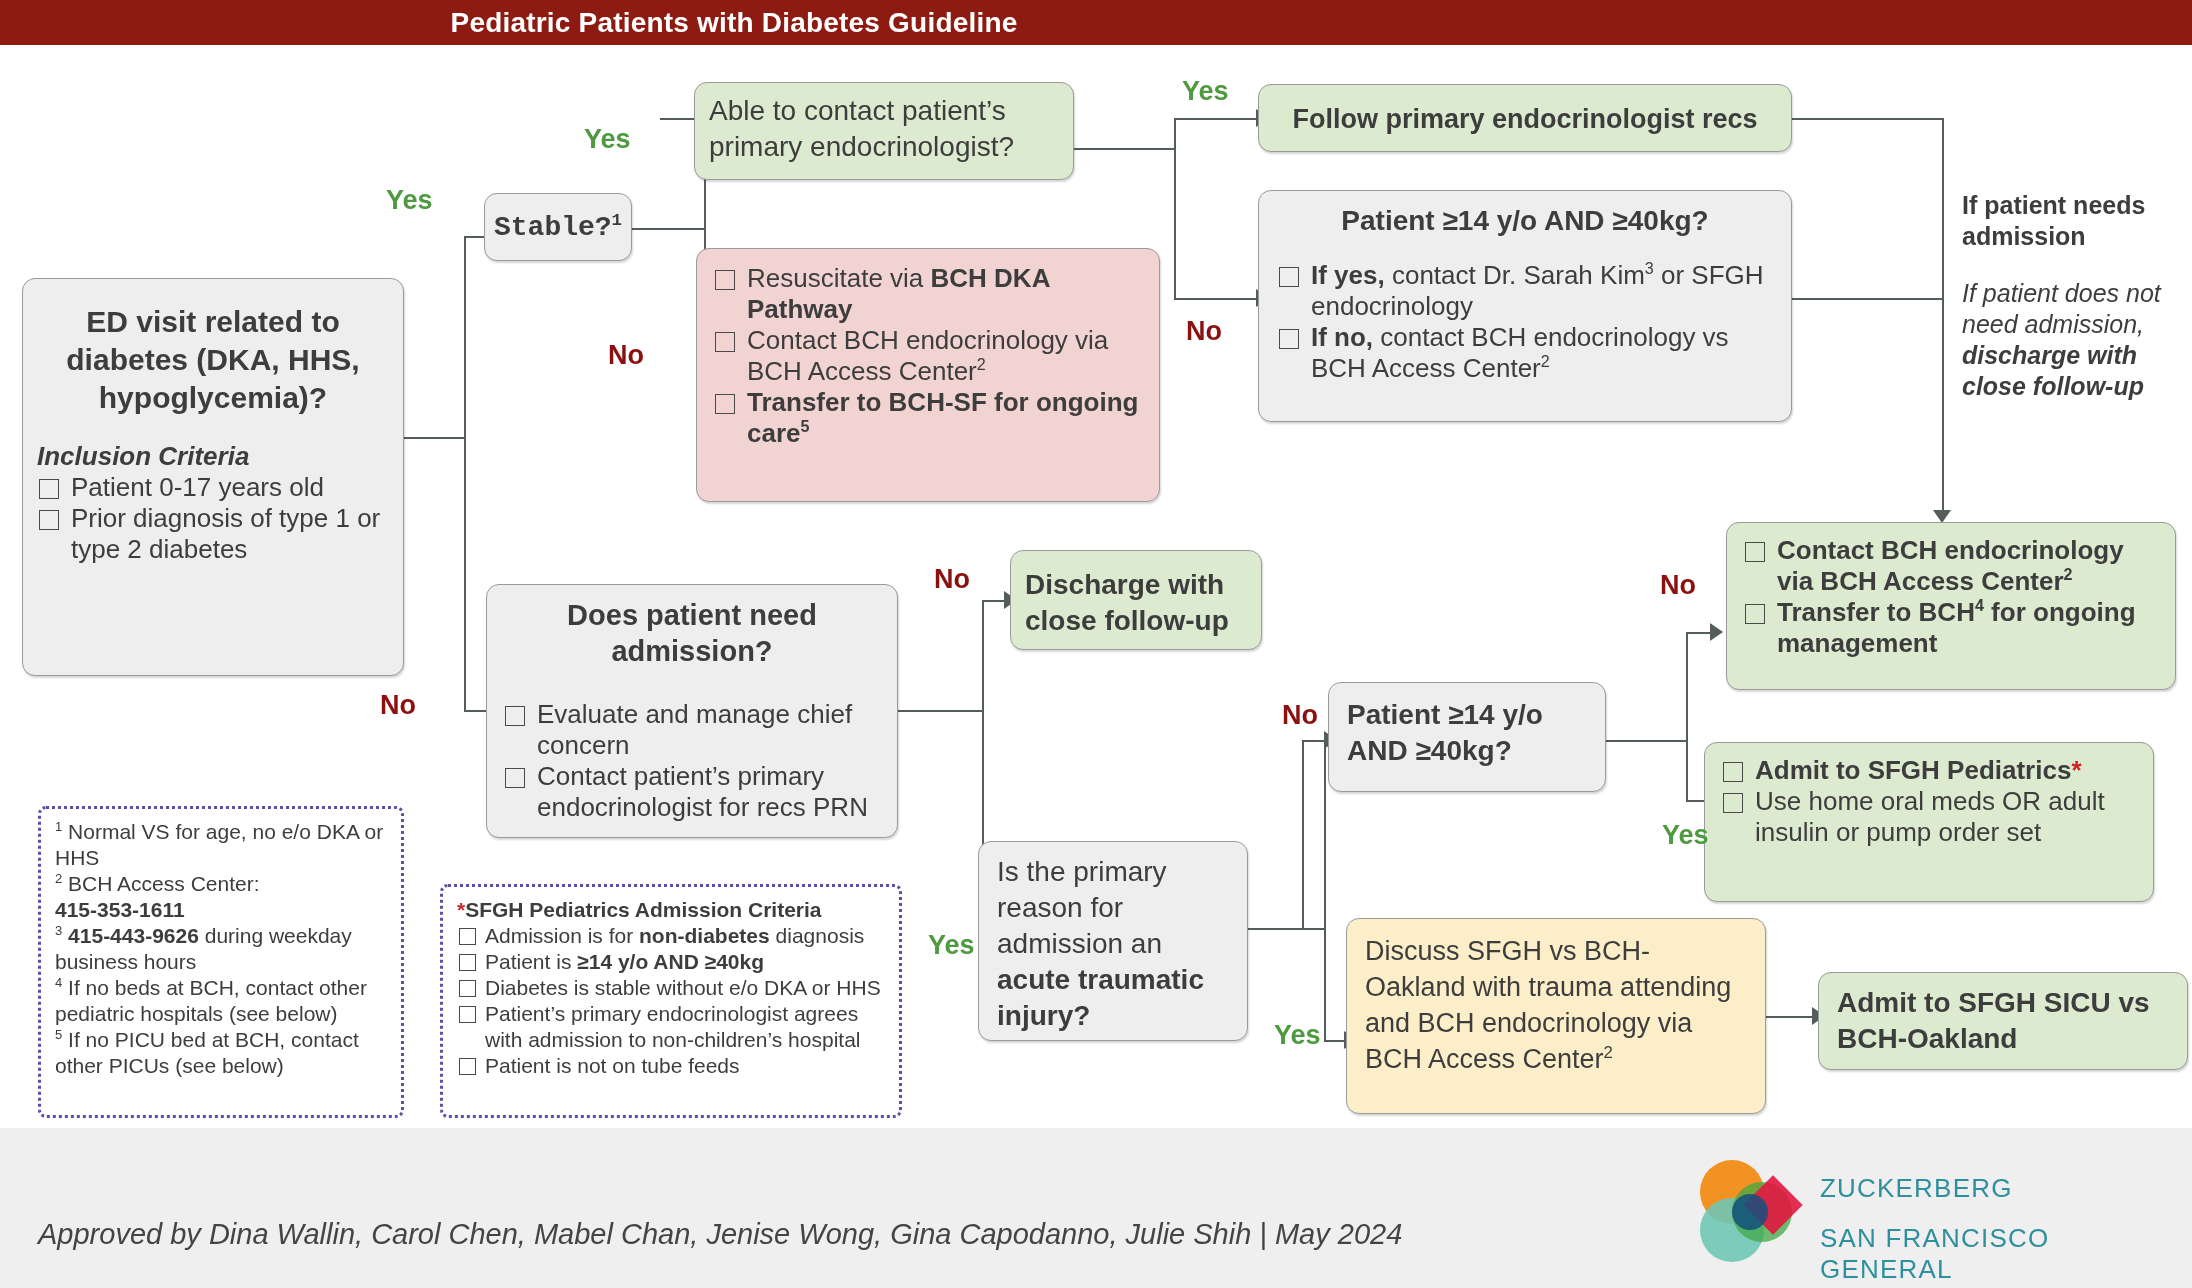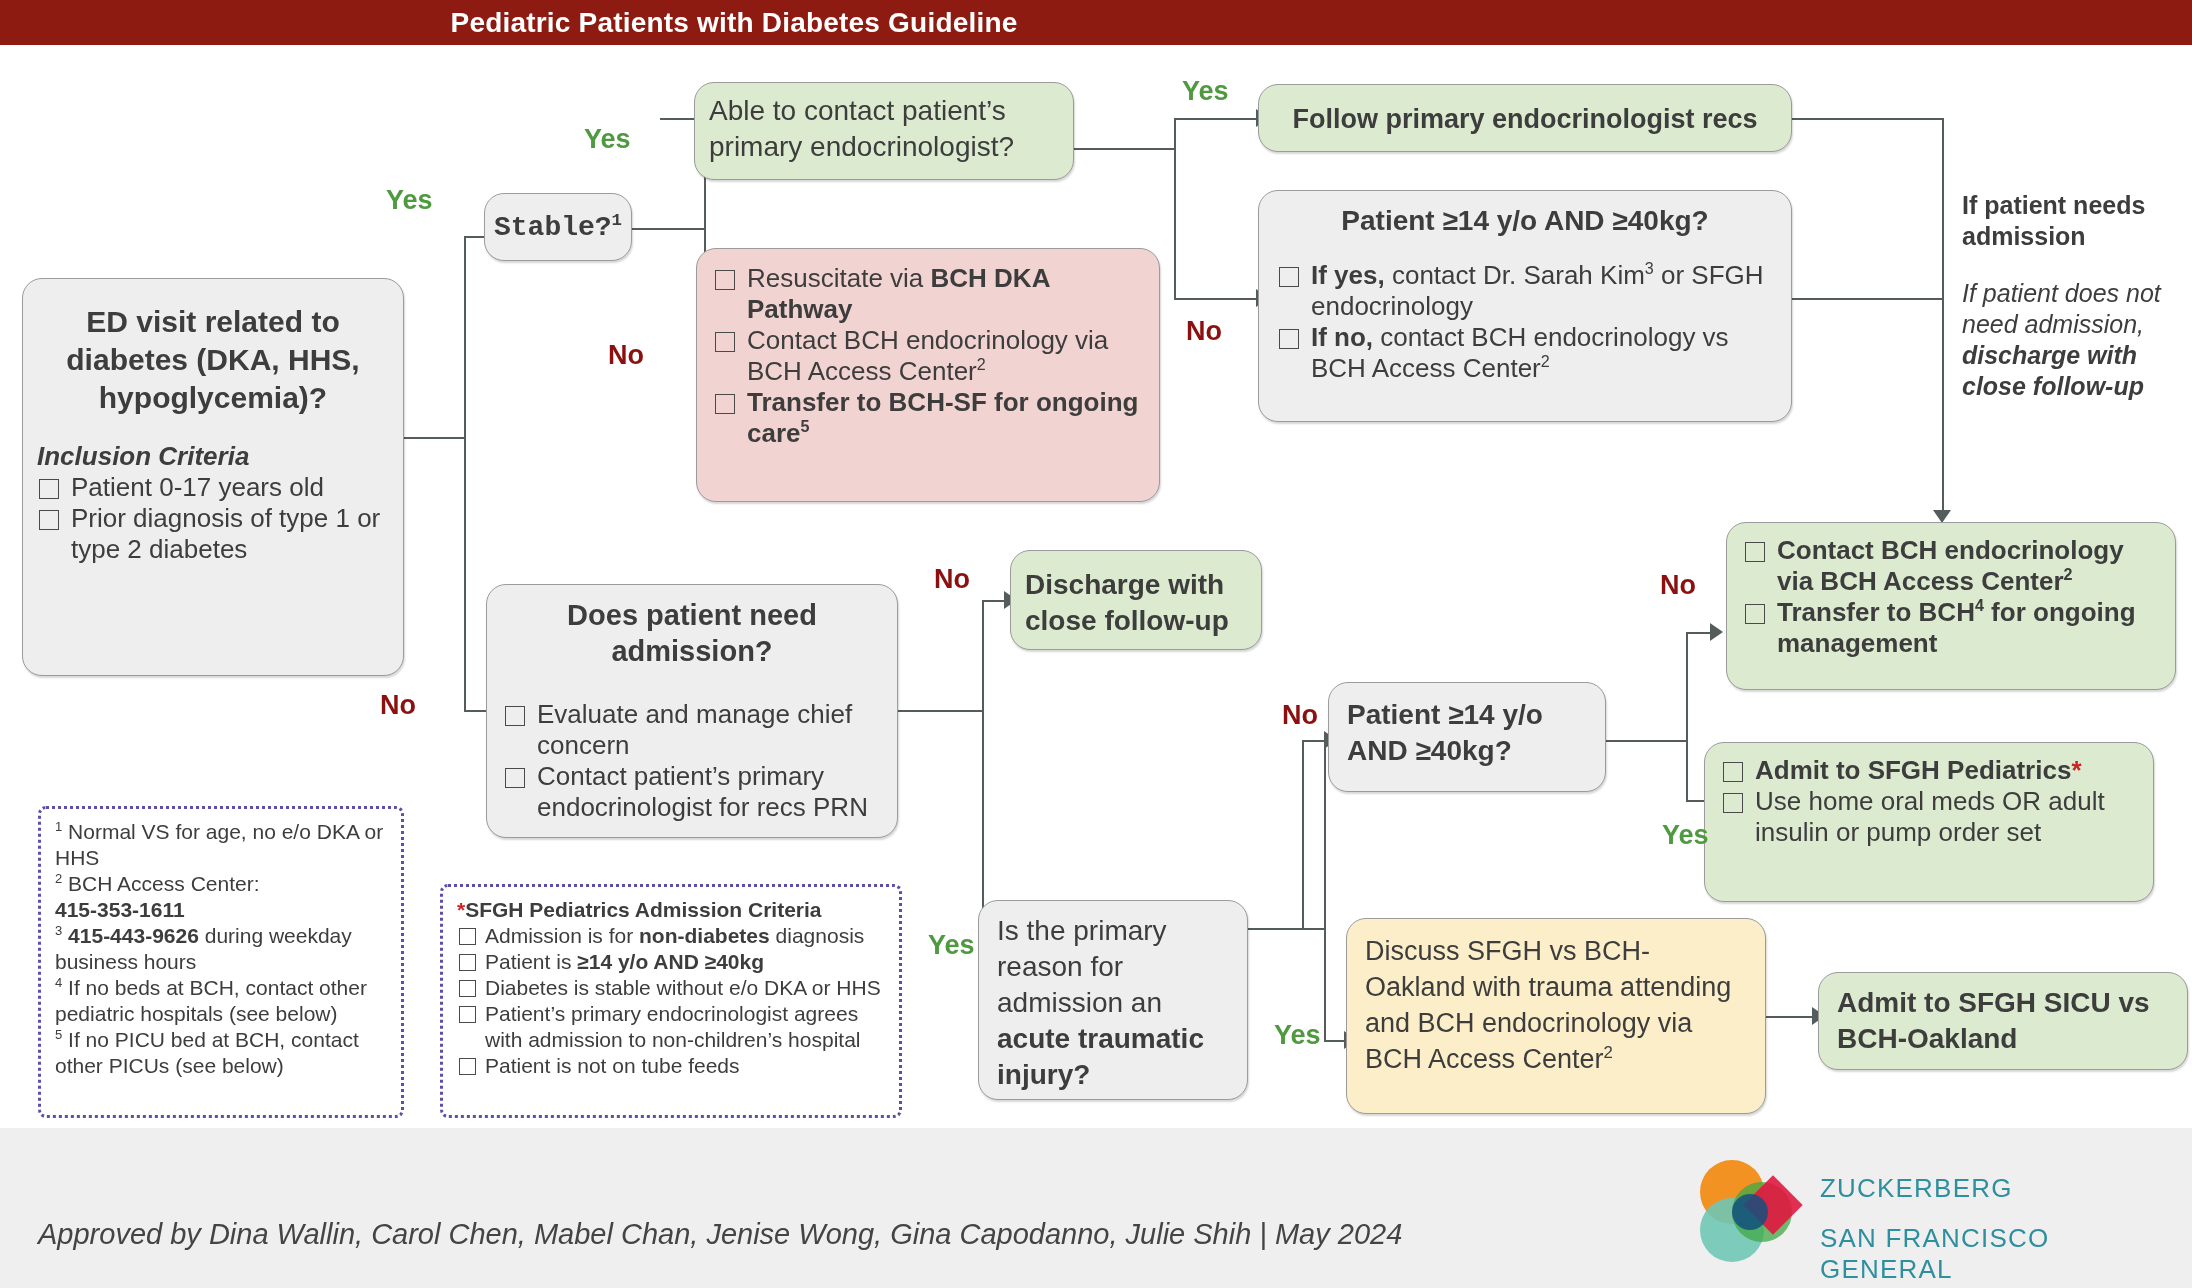--- a/index.html
+++ b/index.html
@@ -34,21 +34,21 @@
   
   .logo{position:absolute;left:1690px;top:1152px;width:470px;height:118px;}
   .logo .mark{position:absolute;left:0;top:4px;width:120px;height:112px;}
   .logo .txt{position:absolute;left:130px;top:2px;}
   .logo .l1,.logo .l2{color:#2e8f9e;font-size:26px;letter-spacing:1.2px;line-height:31px;margin-top:19px;}
   .logo .l3{color:#333;font-size:22px;font-weight:bold;line-height:30px;}
 
   
   .node{
     position:absolute;box-sizing:border-box;
-    border:1.6px solid #9b9b9b;border-radius:20px;
+    border:1.6px solid #9b9b9b;border-radius:13px;
     background:#eeeeee;
     box-shadow:1px 2px 2px rgba(0,0,0,.16);
     padding:10px 14px;
     font-size:26px;line-height:31px;color:#3d3d3d;
   }
   .green{background:#dcead0;}
   .pink {background:#f1d3d1;}
   .cream{background:#fbeec8;}
   .bold{font-weight:bold;}
   .center{text-align:center;}
@@ -215,21 +215,21 @@
   <div class="node" style="left:486px;top:584px;width:412px;height:254px;padding:12px 16px;">
     <div class="bold center" style="font-size:29px;line-height:36px;">Does patient need admission?</div>
     <div class="cb" style="margin-top:30px;">Evaluate and manage chief concern</div>
     <div class="cb">Contact patient’s primary endocrinologist for recs PRN</div>
   </div>
 
   <div class="node green" style="left:1010px;top:550px;width:252px;height:100px;">
     <div class="bold" style="font-size:28px;line-height:36px;margin-top:6px;">Discharge with close follow-up</div>
   </div>
 
-  <div class="node" style="left:978px;top:900px;width:270px;height:200px;padding:12px 18px;">
+  <div class="node" style="left:978px;top:841px;width:270px;height:200px;padding:12px 18px;">
     <div style="font-size:28px;line-height:36px;">
       <span>Is the primary reason for admission an </span><span class="bold">acute traumatic injury</span><span class="bold">?</span>
     </div>
   </div>
 
   <div class="node" style="left:1328px;top:682px;width:278px;height:110px;padding:14px 18px;">
     <div class="bold" style="font-size:28px;line-height:36px;">Patient ≥14 y/o AND ≥40kg?</div>
   </div>
 
   <div class="node green" style="left:1726px;top:522px;width:450px;height:168px;padding:12px 16px;">

